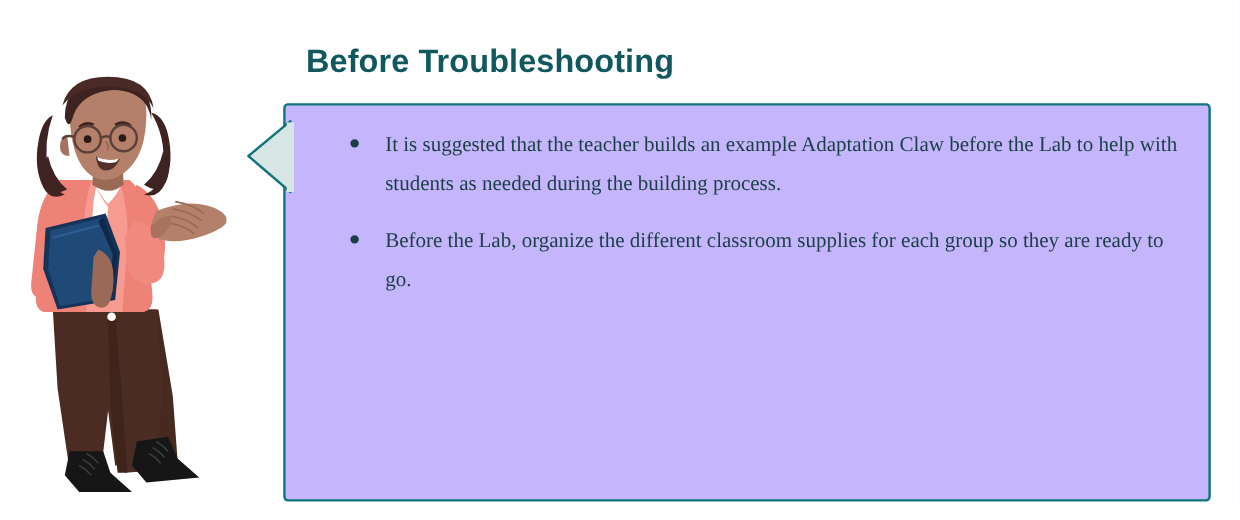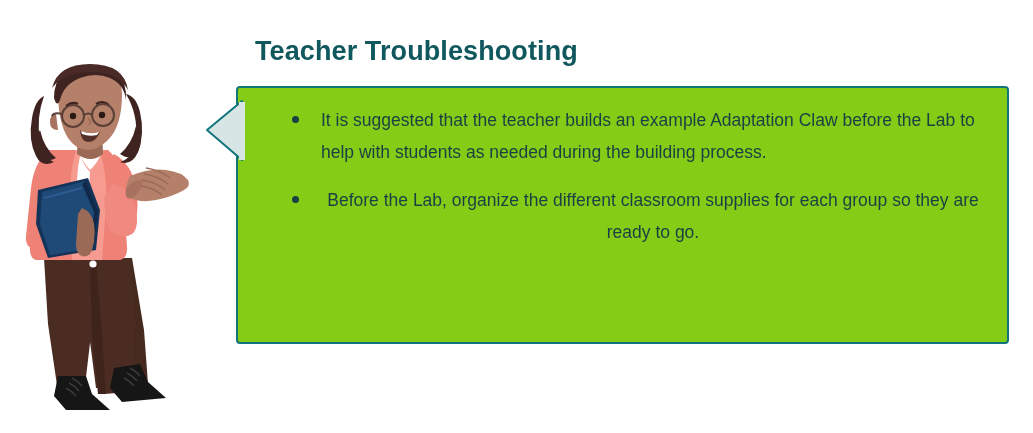--- a/index.html
+++ b/index.html
@@ -48,25 +48,26 @@
     letter-spacing: 0.1px;
     white-space: nowrap;
   }
 
   
   #callout {
     position: absolute;
     left: 236px;
     top: 86px;
     width: 773px;
-    height: 258px;
+    height: 332px;
     box-sizing: border-box;
-    background: #84cc16;
+    background: #c4b5fd;
     border: 2px solid #11767c;
     border-radius: 4px;
+    font-family: Liberation Serif, serif;
   }
 
   
   #callout-tail {
     position: absolute;
     left: 201px;
     top: 100px;
     width: 42px;
     height: 62px;
     overflow: visible;
@@ -85,21 +86,20 @@
   .bullet-item {
     position: relative;
     font-size: 17.5px;
     line-height: 32px;
     color: #1b3f45;
     margin-bottom: 16px;
     padding-left: 29px;
   }
   .bullet-item:last-child {
     margin-bottom: 0;
-    text-align: center;
   }
   .bullet-dot {
     position: absolute;
     left: 0;
     top: 12px;
     width: 7px;
     height: 7px;
     border-radius: 50%;
     background: #1b3f45;
   }
@@ -185,21 +185,21 @@
         <path d="M70 57 q5 -3 8 0"></path>
         <path d="M48 56 q-8 -2 -10 2"></path>
       </g>
 
       <path d="M66 72 q10 9 20 2 q-4 10 -12 10 q-7 0 -8 -12 z" fill="#53302a"></path>
       <path d="M67 73 q9 4 18 1 l-2 3 q-8 2 -15 -1 z" fill="#ffffff"></path>
       <path d="M74 60 q4 4 1 7" stroke="#9a6a57" stroke-width="1.6" fill="none"></path>
     </svg>
   </div>
 
-  <div id="page-title">Teacher Troubleshooting</div>
+  <div id="page-title">Before Troubleshooting</div>
 
   <div id="callout">
     <ul id="callout-list">
       <li class="bullet-item">
         <span class="bullet-dot"></span>
         <span>It is suggested that the teacher builds an example Adaptation Claw before the Lab to help with students as needed during the building process.</span>
       </li>
       <li class="bullet-item">
         <span class="bullet-dot"></span>
         <span>Before the Lab, organize the different classroom supplies for each group so they are ready to go.</span>

